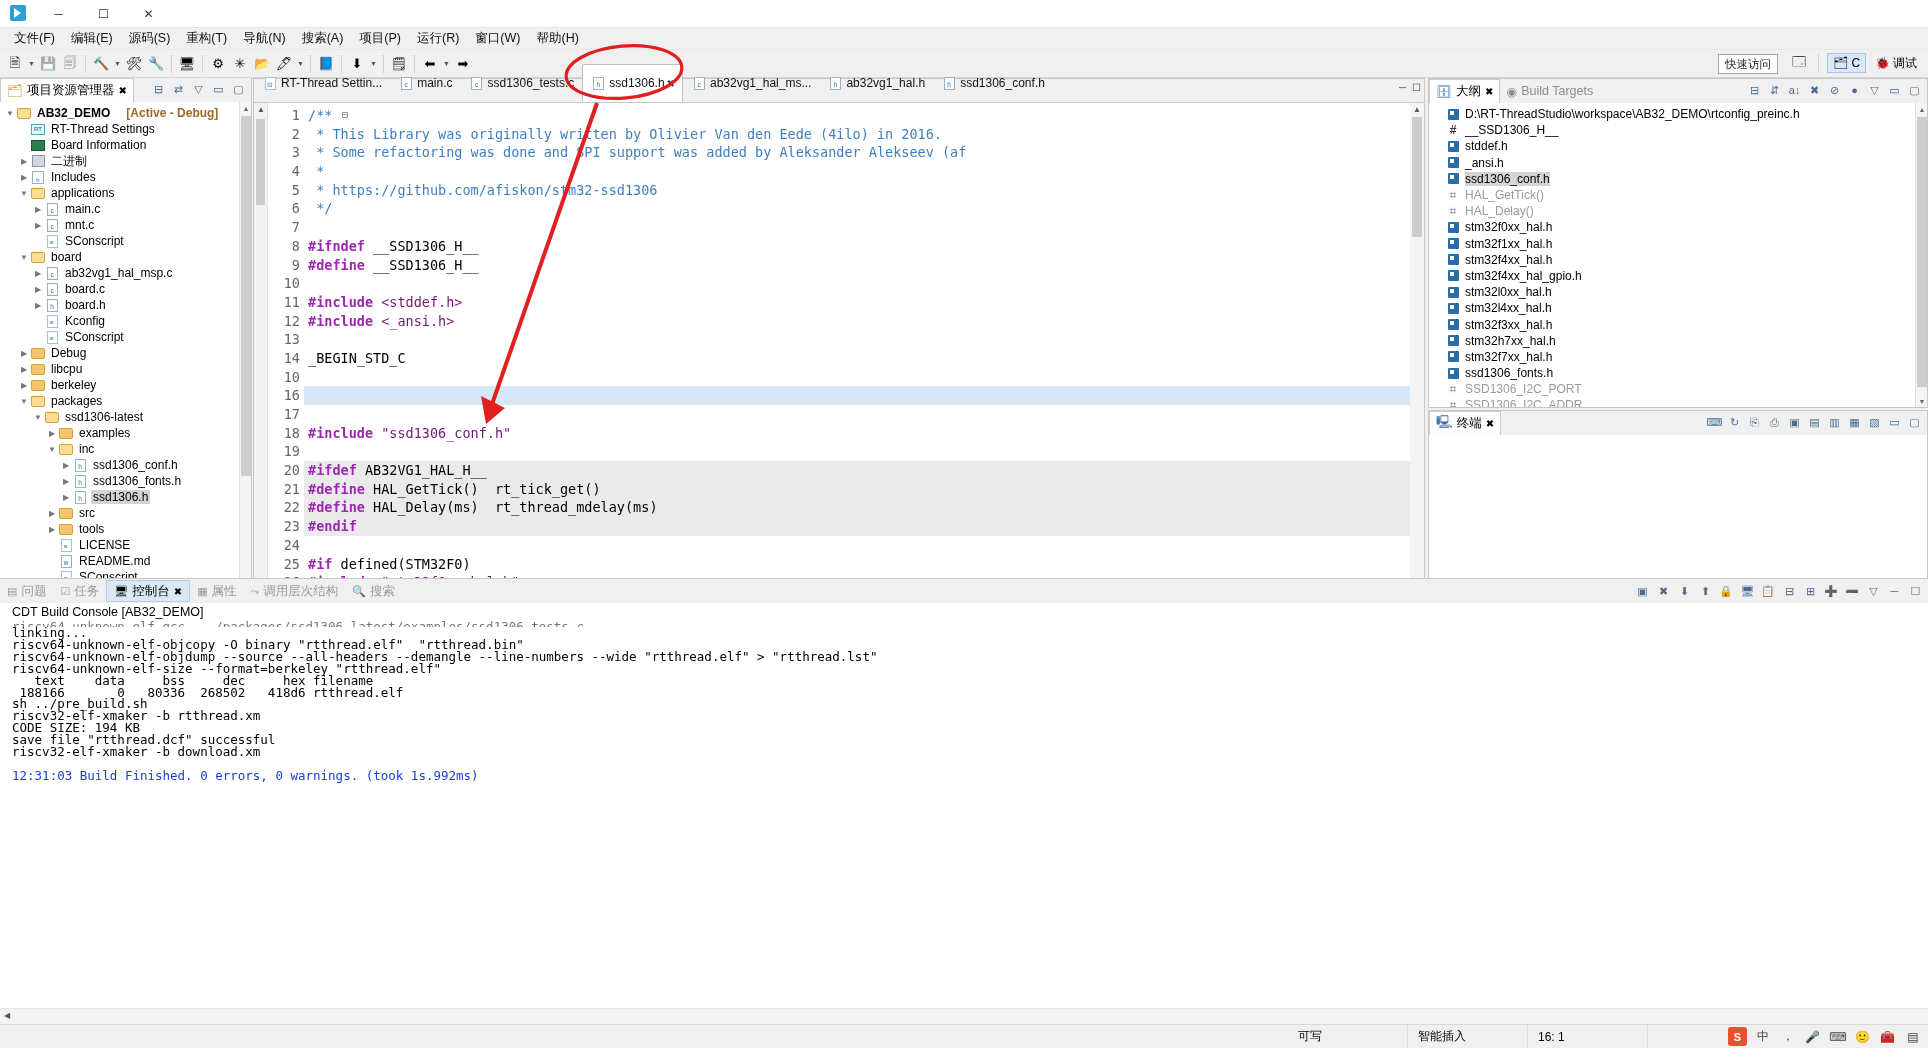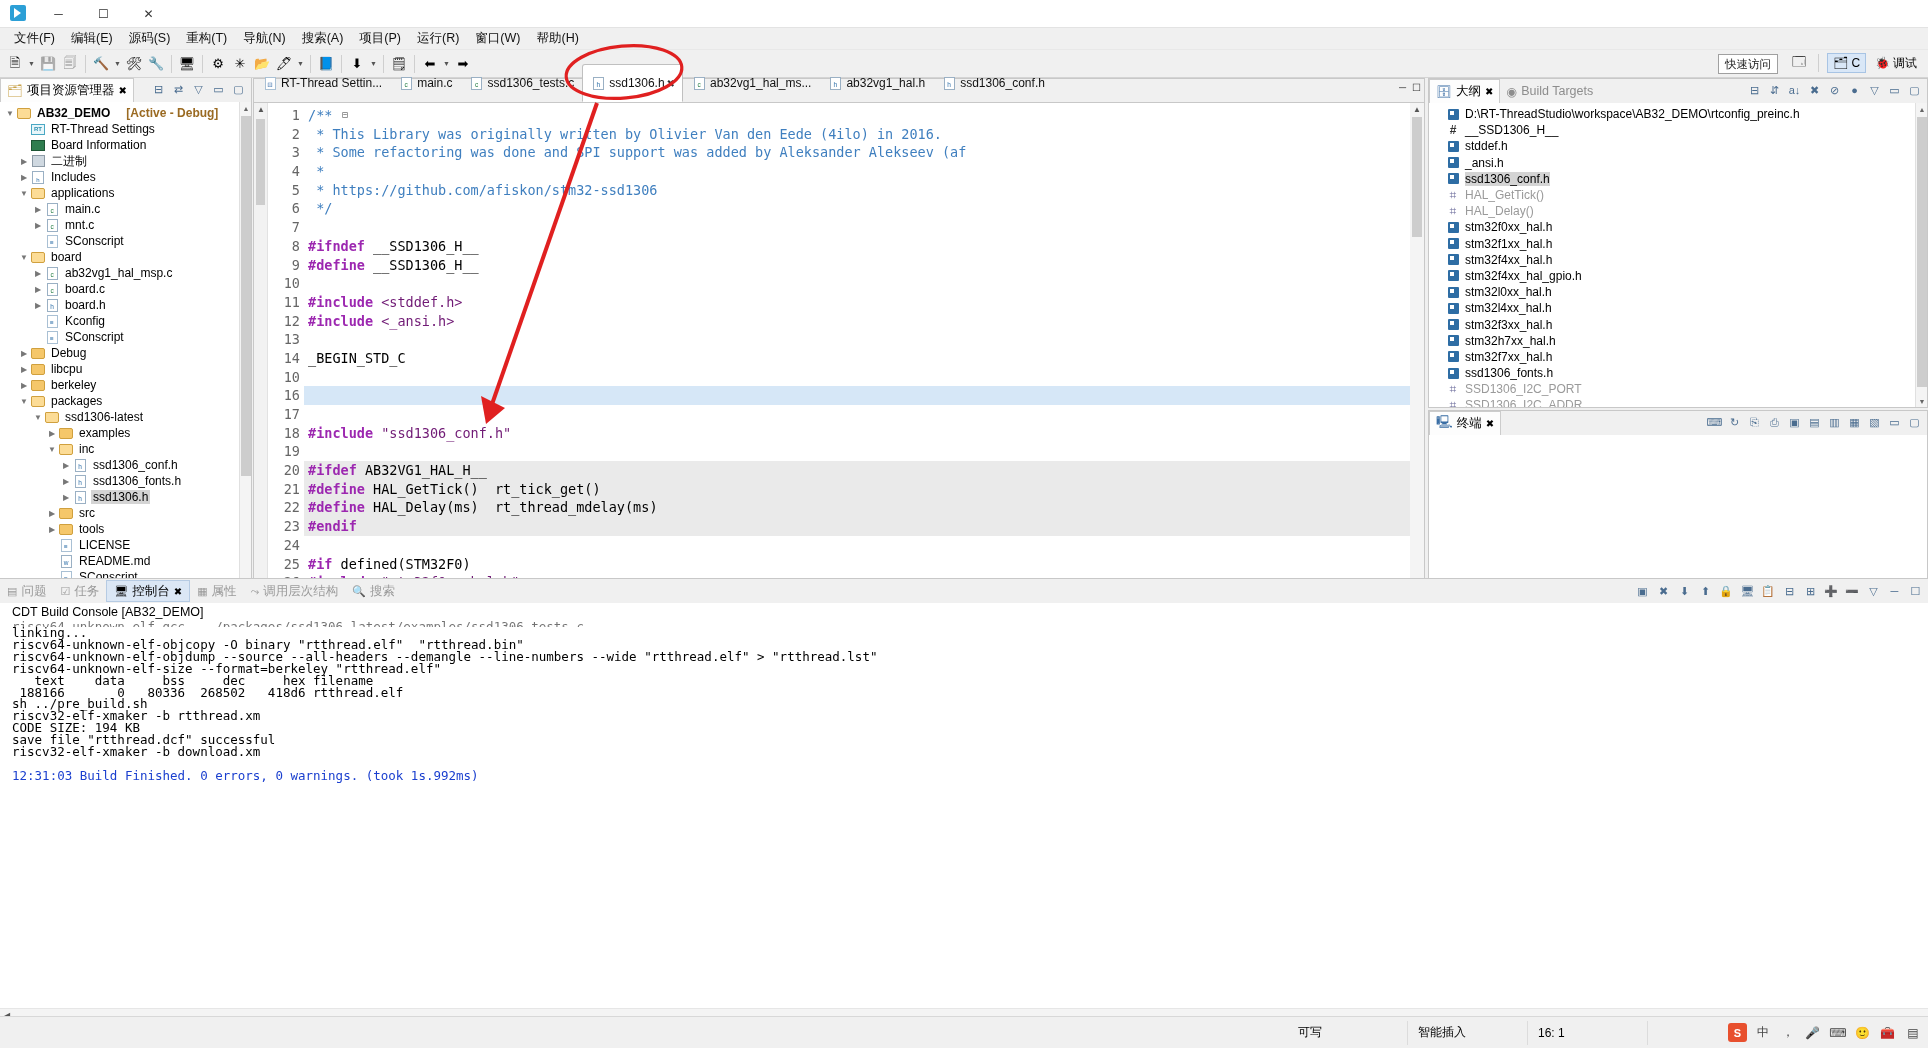--- a/index.html
+++ b/index.html
@@ -162,21 +162,21 @@
   .cbody { position:absolute; left:0; top:24px; right:0; bottom:16px; overflow:hidden;}
   .ctitle { font-size:12.5px; padding:2px 0 2px 12px; }
   .cout { font-family:"DejaVu Sans Mono", monospace; font-size:12.5px; padding-left:12px;
      line-height:11.9px; white-space:pre; }
   .cout .blue { color:#1a3fcf; }
   .chscroll { position:absolute; left:0; right:0; bottom:0; height:16px; background:#f4f4f4;
      border-top:1px solid #e6e6e6;}
   .chscroll .la { position:absolute; left:4px; top:2px; font-size:8px; color:#555;}
 
   
-  .statusbar { position:absolute; left:0; right:0; bottom:0; height:32px; background:#f0f0f0;
+  .statusbar { position:absolute; left:0; right:0; bottom:0; height:24px; background:#f0f0f0;
      border-top:1px solid #d8d8d8; display:flex; align-items:center; font-size:12px;}
   .sb-cell { padding:0 10px; border-right:1px solid #dcdcdc; height:24px;
      display:flex; align-items:center; }
   .sb-spacer { flex:1; }
   .sb-right { display:flex; align-items:center; gap:7px; padding-right:6px;}
   .sb-ico { width:18px; height:18px; display:flex; align-items:center; justify-content:center;
      font-size:12px; color:#444;}
   .sogou { width:19px; height:19px; background:#e8502e; color:#fff; border-radius:3px;
      display:flex; align-items:center; justify-content:center; font-size:11px; font-weight:bold;}
 

